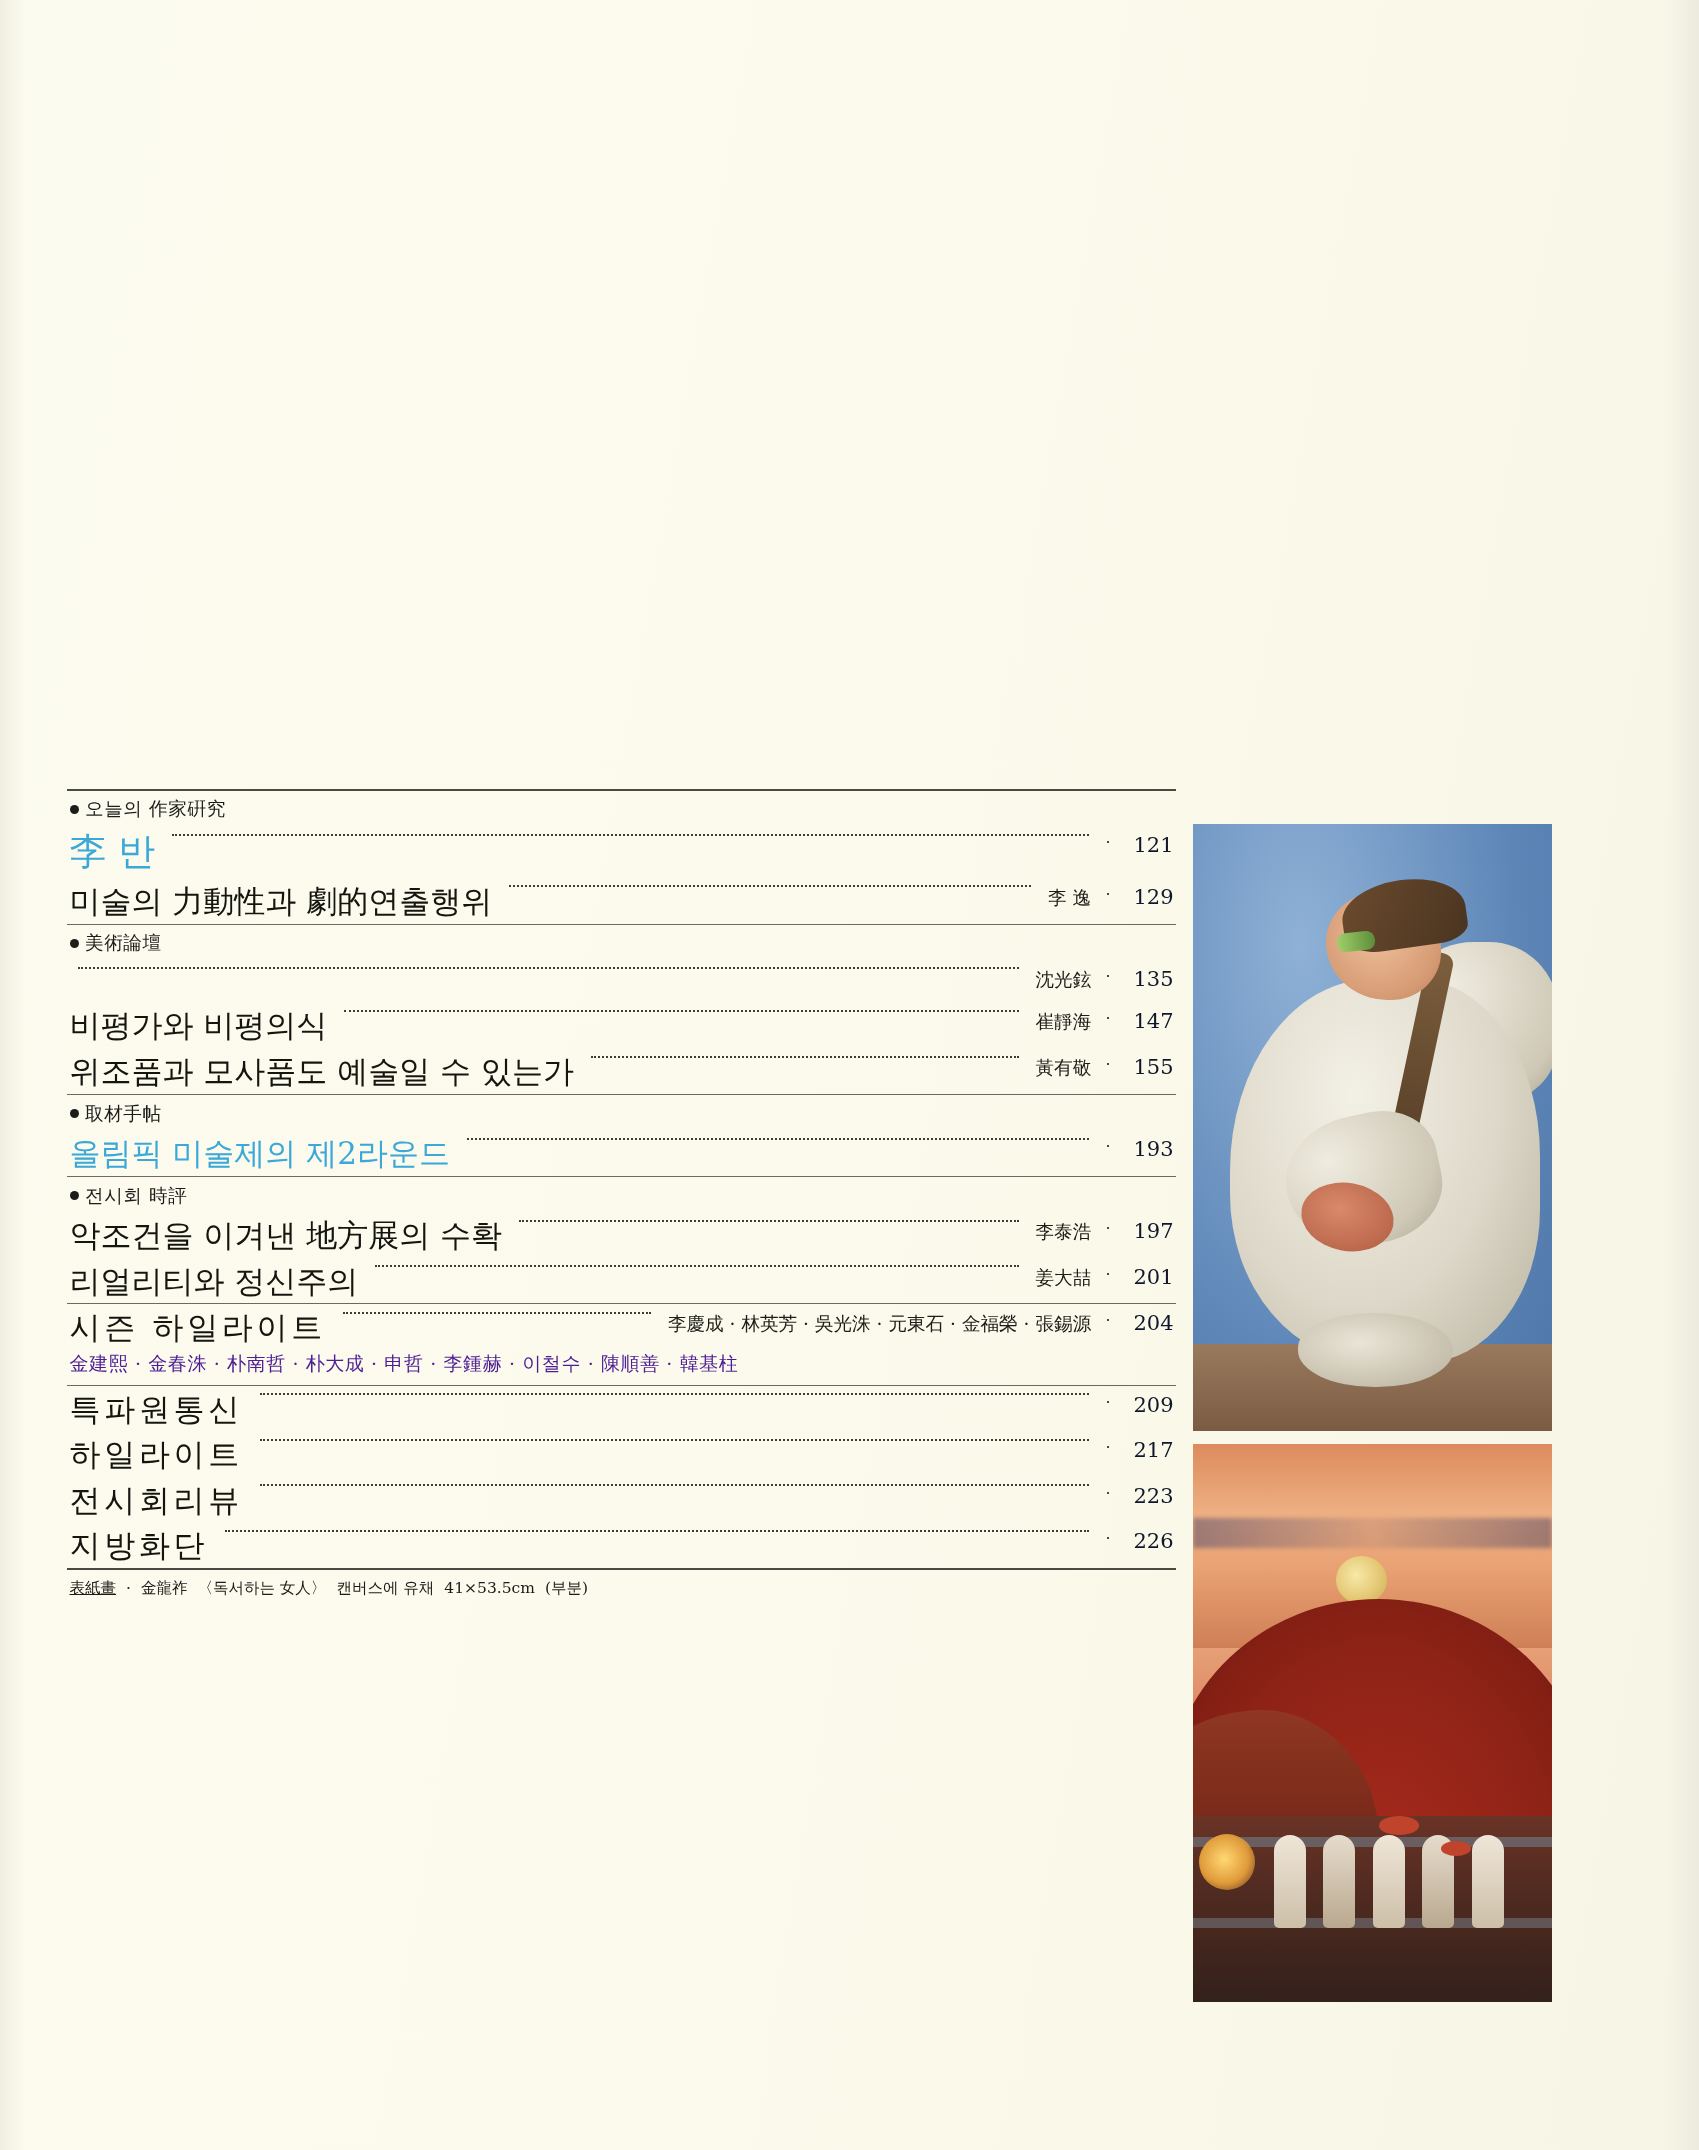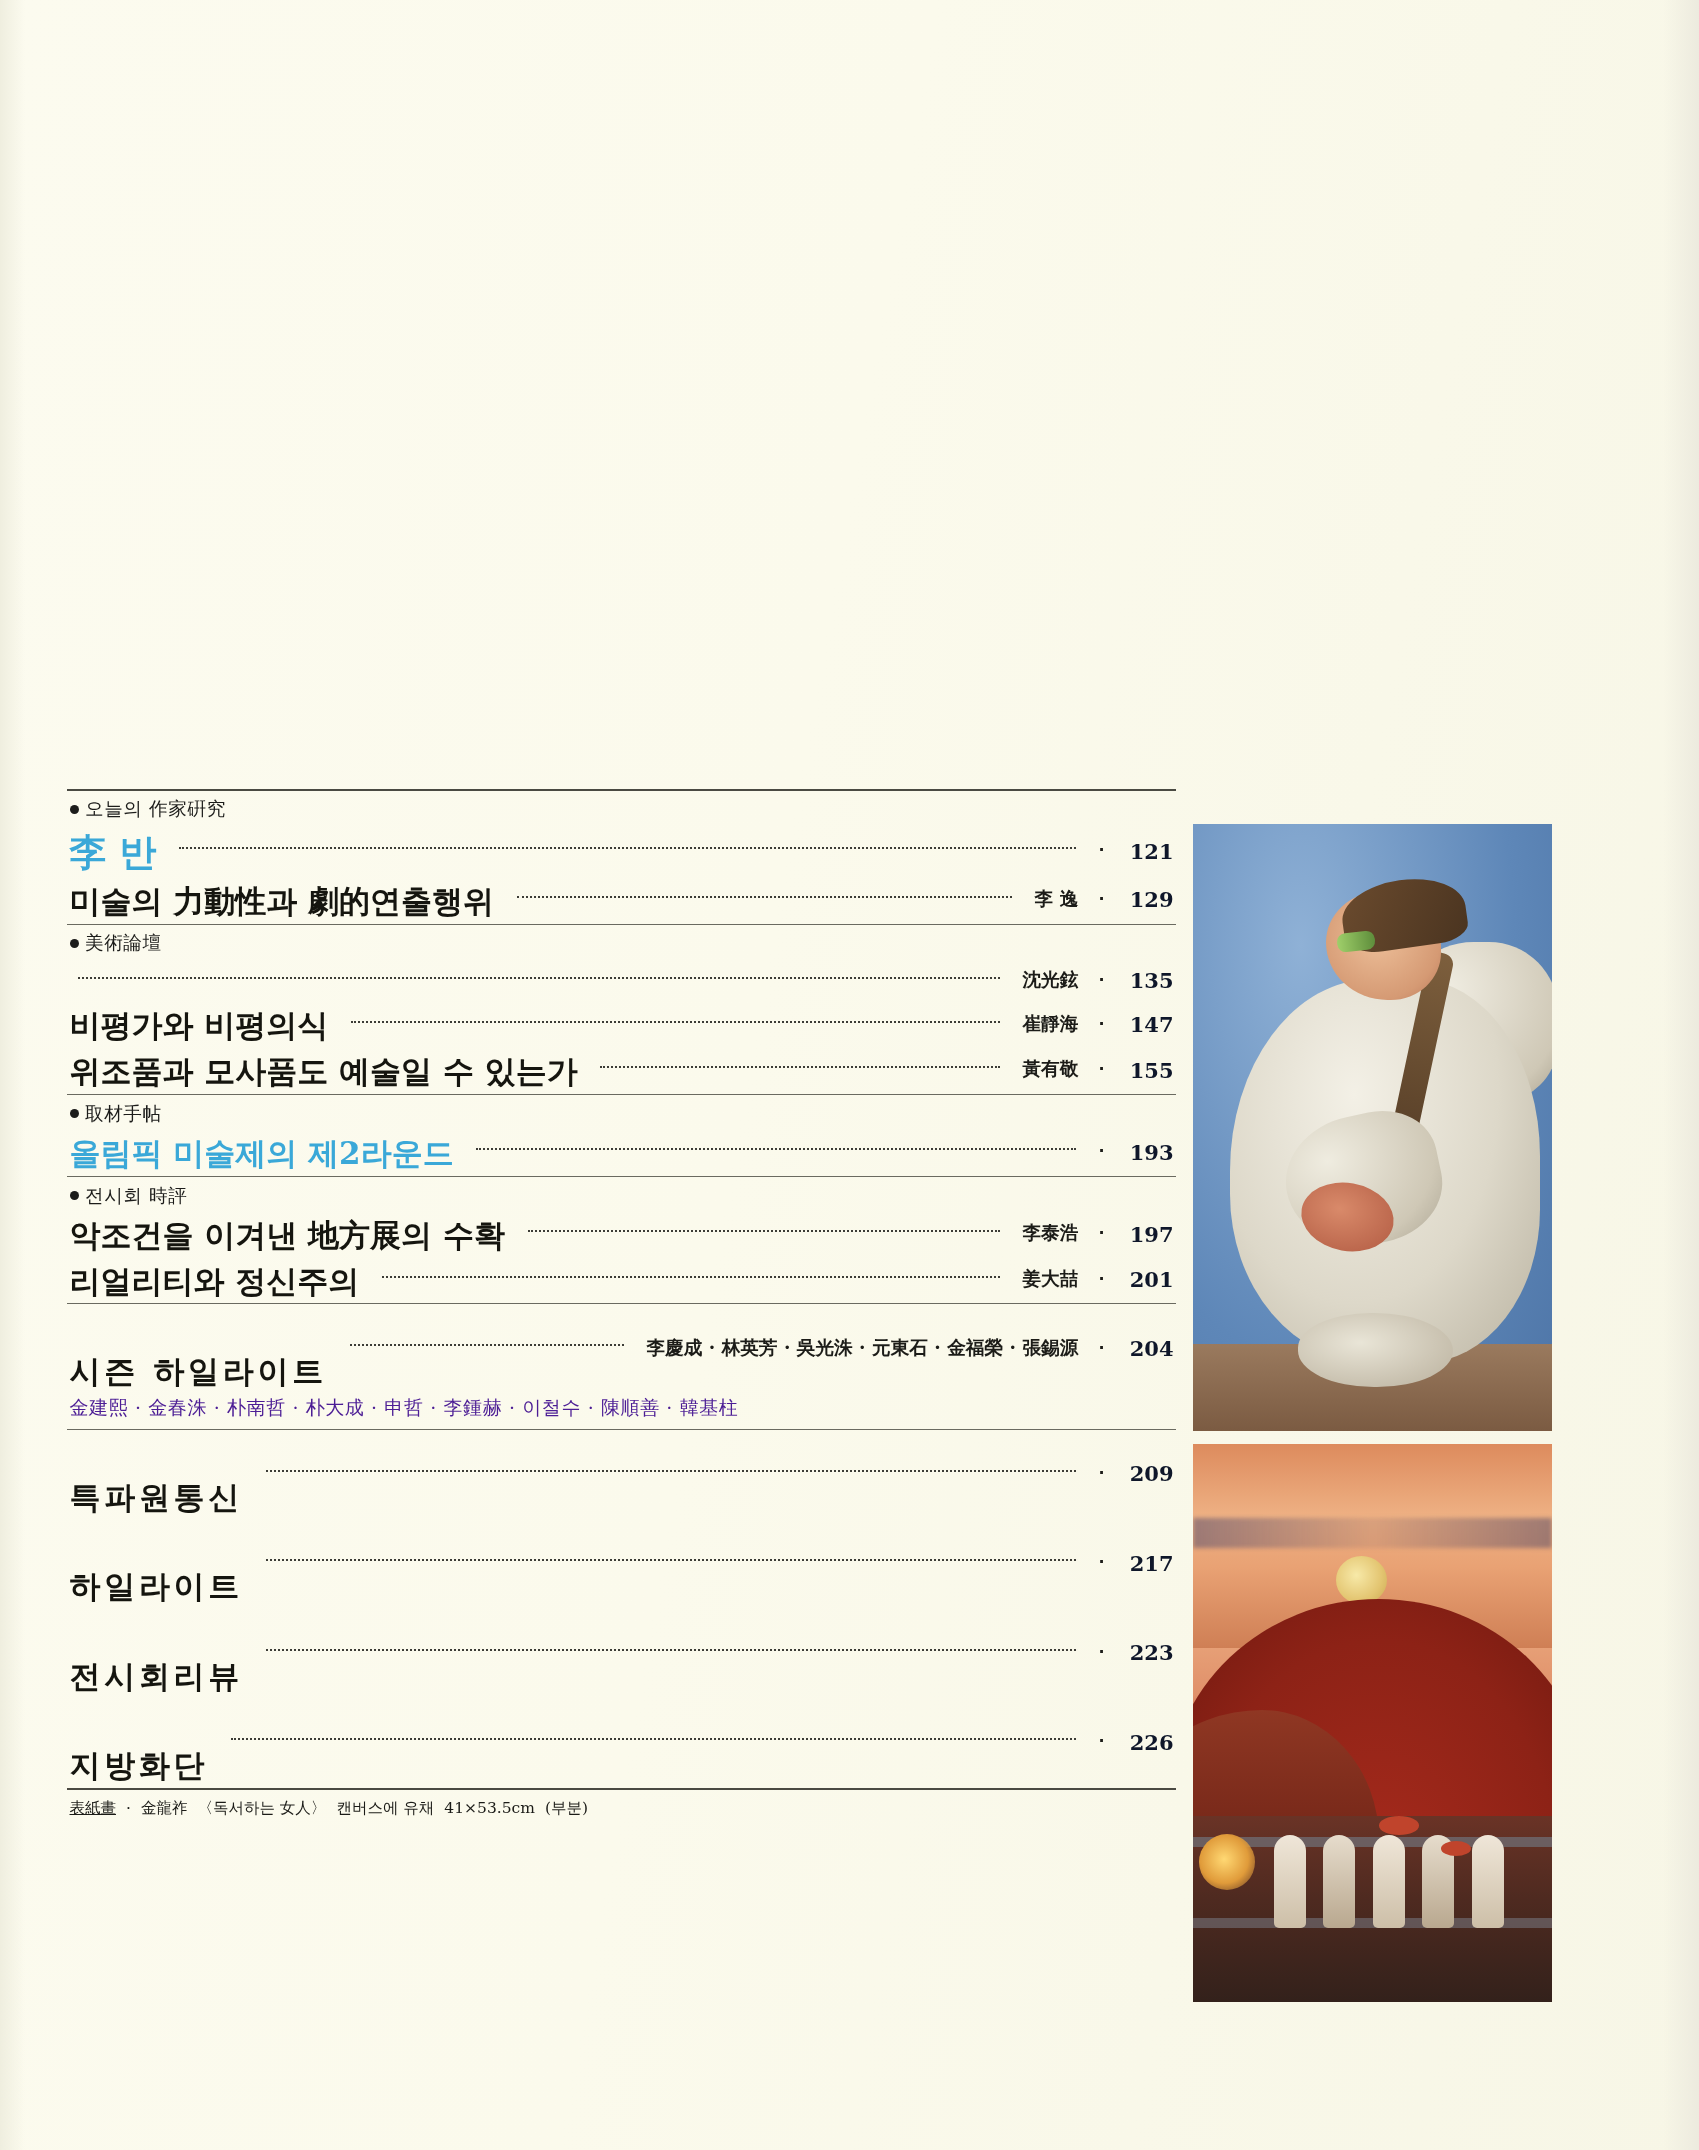--- a/index.html
+++ b/index.html
@@ -57,39 +57,38 @@
   .bullet {
     width: 9.3px; height: 9.3px;
     border-radius: 50%;
     background: #1c1c1a;
     display: inline-block;
     flex: none;
   }
 
   .row {
     display: flex;
-    align-items: center;
+    align-items: flex-start;
     padding: 6.8px 2.5px 6.2px 2.5px;
-    gap: 14px;
-    font-weight: bold;
+    gap: 8px;
   }
   .title {
     font-family: "DejaVu Serif", "Liberation Serif", serif;
     font-size: 31px;
     color: #15150f;
     white-space: nowrap;
     line-height: 1.05;
   }
   .title.blue {
     color: #3aa8d8;
   }
   .title.big {
     font-size: 37px;
   }
-  .title.spaced { letter-spacing: 3.7px; margin-top: 44px; }
+  .title.spaced { letter-spacing: 3.7px; }
   .dots {
     flex: 1 1 auto;
     border-bottom: 2.5px dotted #3c3c36;
     margin: 0 8.7px 8.7px 8.7px;
     height: 0.6px;
     min-width: 18.6px;
   }
   .author {
     font-family: "DejaVu Serif", "Liberation Serif", serif;
     font-size: 18.6px;

